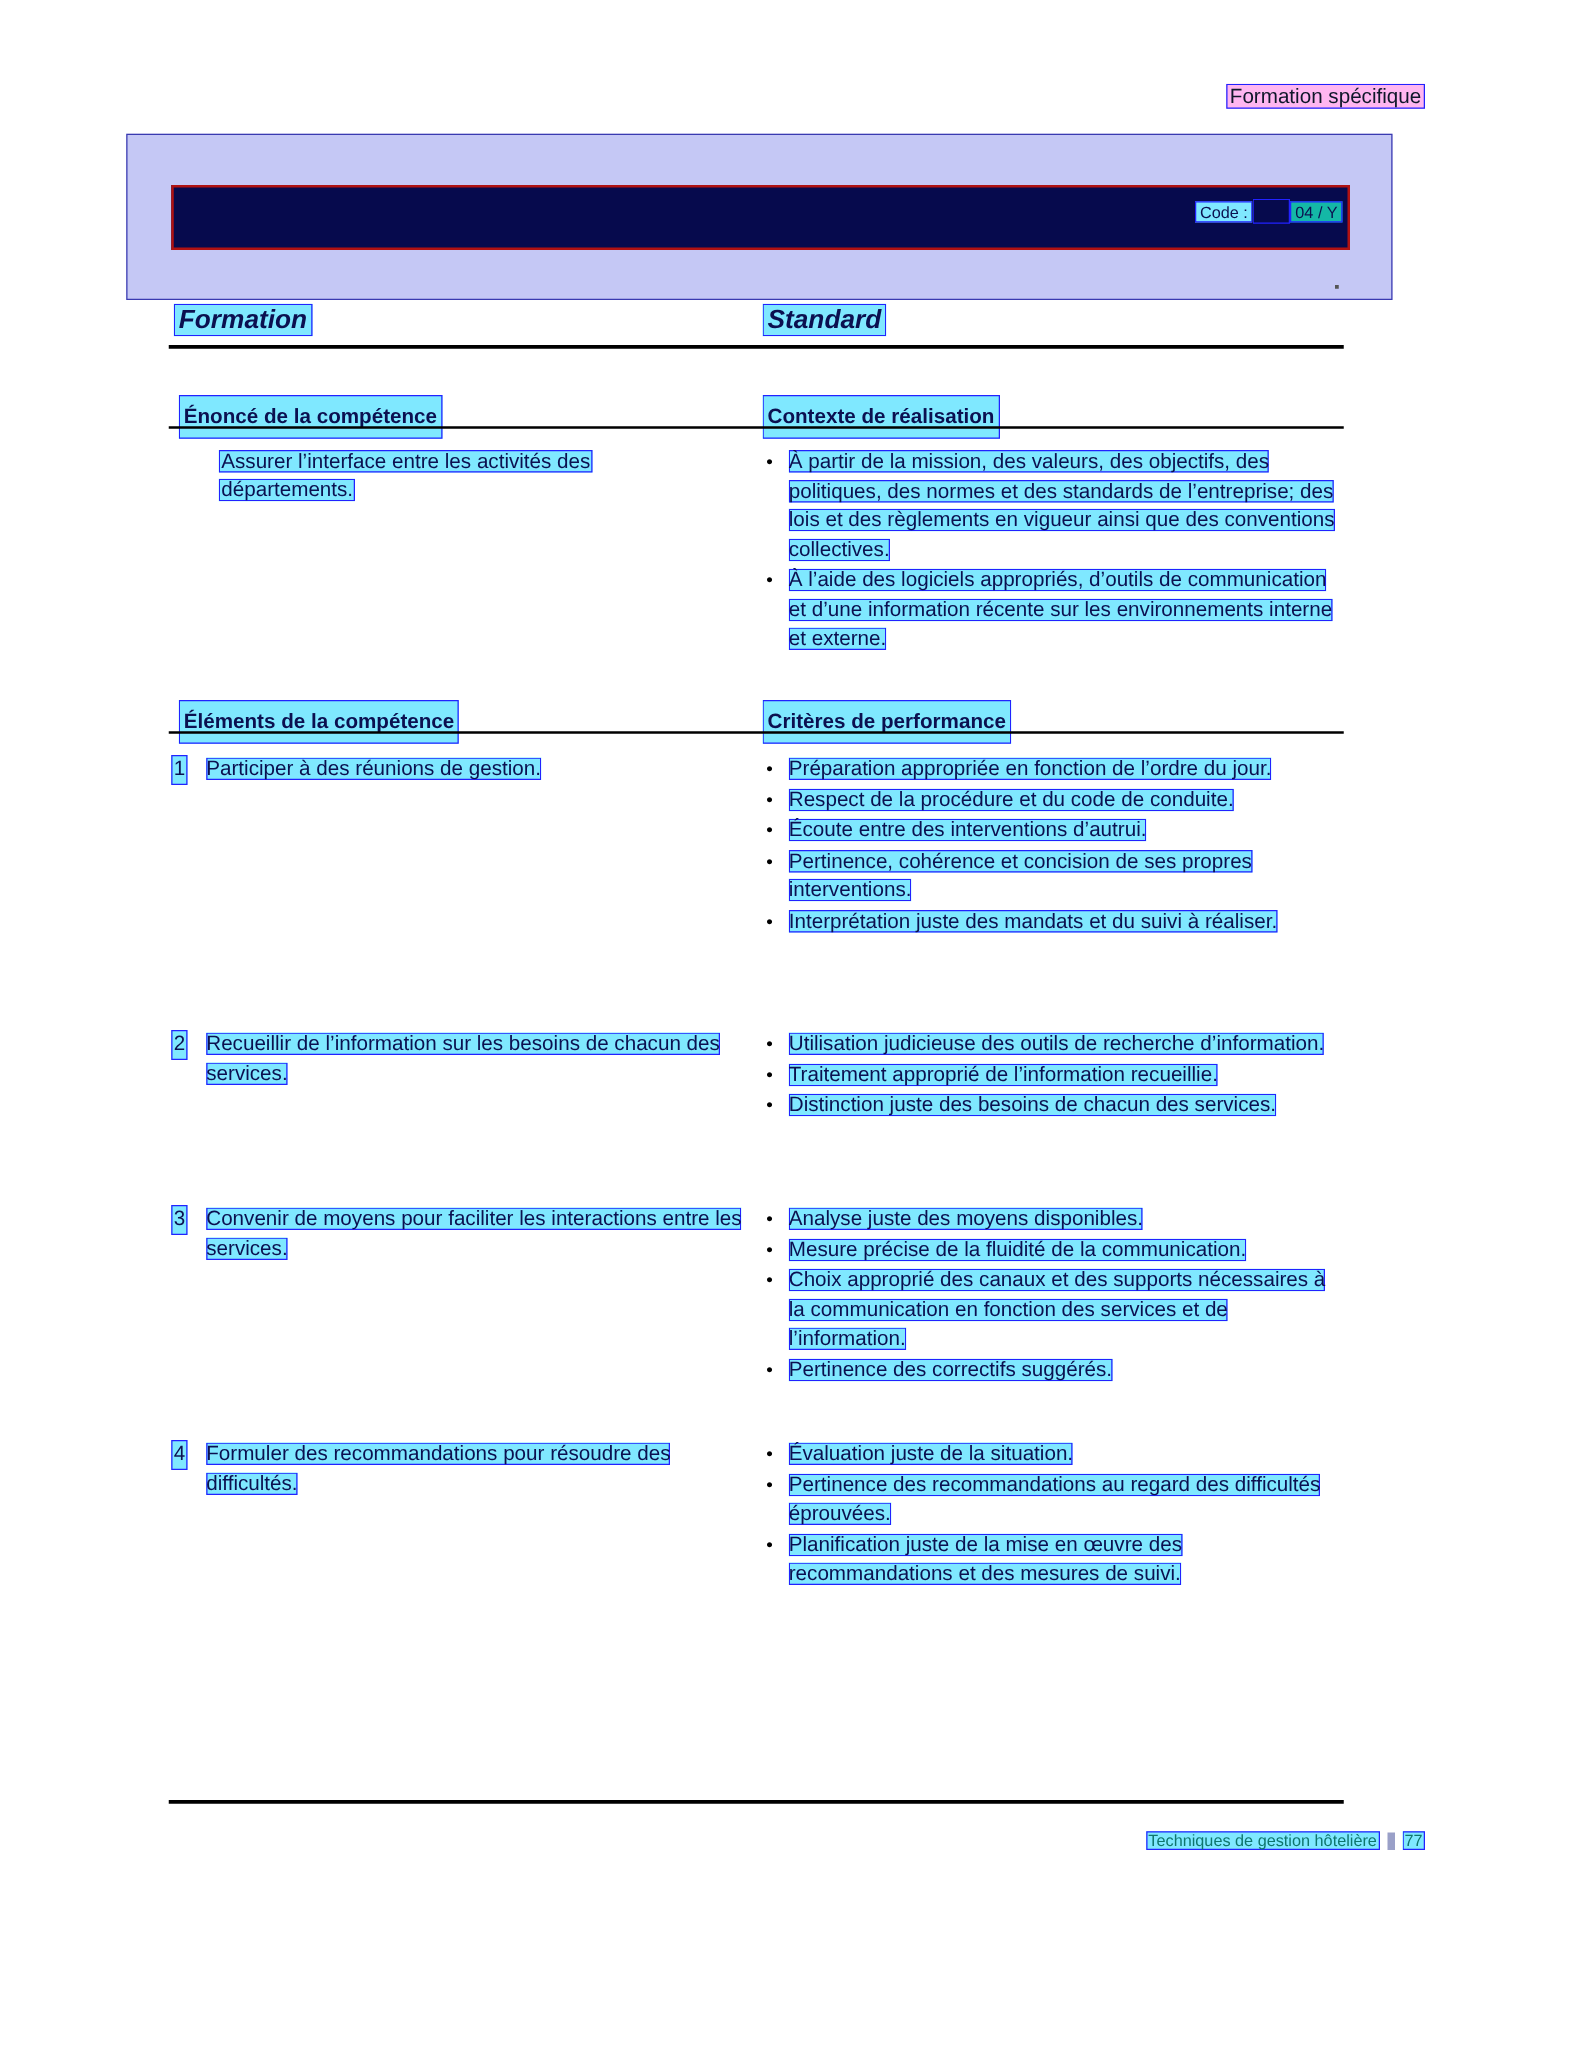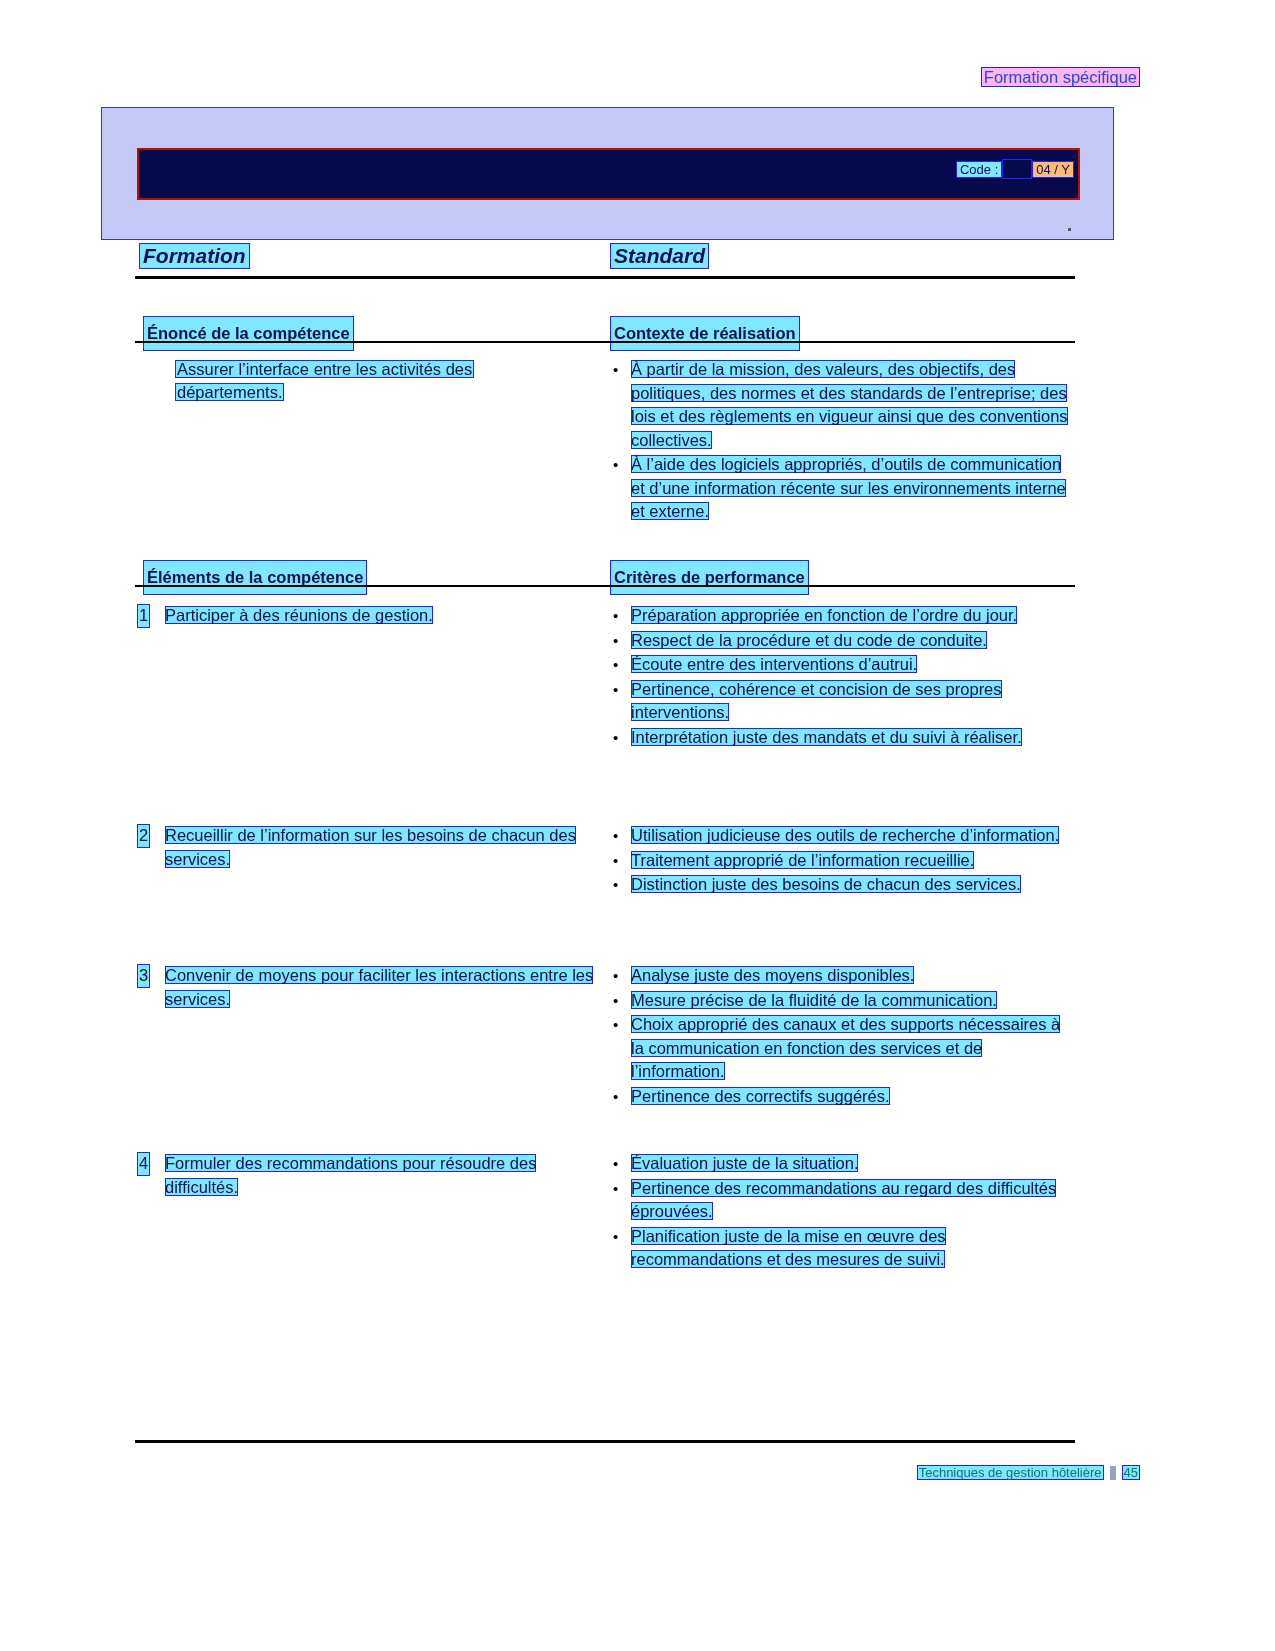--- a/index.html
+++ b/index.html
@@ -25,21 +25,21 @@
     background: #7fe8ff;
     box-shadow: 0 0 0 1px #2222ff inset;
   }
 
   
   .doc-header {
     position: absolute;
     top: 68px;
     right: 135px;
     font-size: 16.5px;
-    color: #1d4ed8;
+    color: #0f172a;
   }
   .doc-header .hl {
     background: #ffb6f0;
     box-shadow: 0 0 0 1px #2222ff inset;
     padding: 1px 3px;
   }
 
   
   .title-band {
     position: absolute;
@@ -76,21 +76,21 @@
     box-shadow: 0 0 0 1px #2222ff inset;
     padding: 1px 4px;
   }
   .code-gap {
     width: 30px;
     height: 20px;
     background: #060a4d;
     box-shadow: 0 0 0 1px #2222ff inset;
   }
   .code-value {
-    background: #fdba74;
+    background: #14b8a6;
     box-shadow: 0 0 0 1px #2222ff inset;
     padding: 1px 4px;
     text-align: right;
   }
   .band-dot {
     position: absolute;
     right: 42px;
     bottom: 8px;
     width: 3px;
     height: 3px;
@@ -374,16 +374,16 @@
         <li><span class="hl">Pertinence des recommandations au regard des difficultés éprouvées.</span></li>
         <li><span class="hl">Planification juste de la mise en œuvre des recommandations et des mesures de suivi.</span></li>
       </ul>
     </div>
   </div>
 
   <div class="footer-rule"></div>
   <div class="footer">
     <span class="fhl">Techniques de gestion hôtelière</span>
     <span class="sep"></span>
-    <span class="fhl">45</span>
+    <span class="fhl">77</span>
   </div>
 
 </div>
 
 </body></html>

